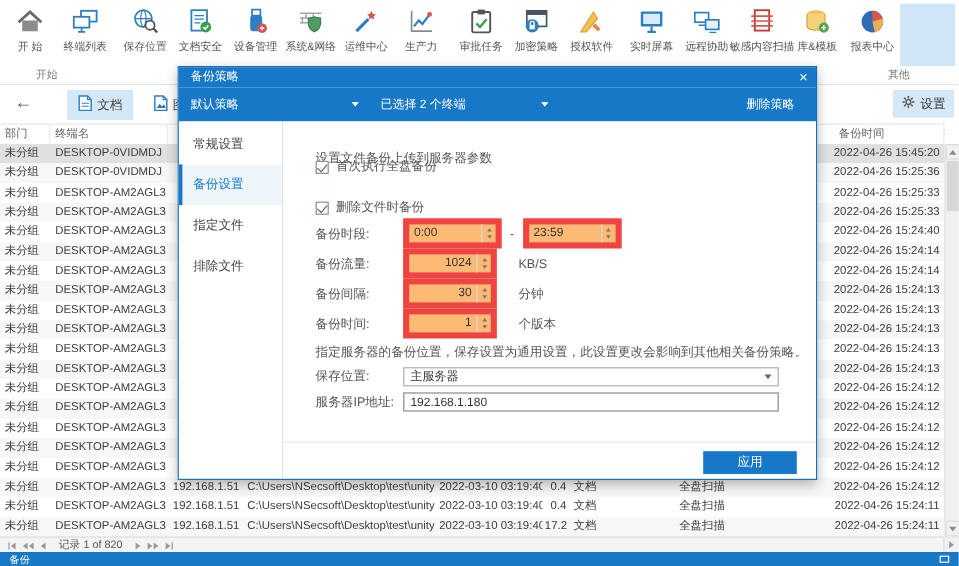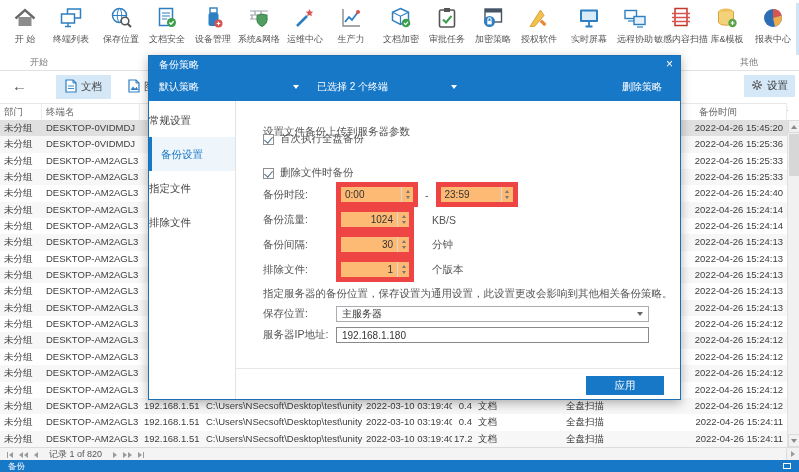--- a/index.html
+++ b/index.html
@@ -72,21 +72,21 @@
   .mclose{position:absolute;right:7px;top:0;color:#fff;font-size:12px;line-height:16px;cursor:pointer;}
   .mclose::before{content:"\00D7";}
   .mddbar{height:28px;background:#1878c8;display:flex;align-items:center;position:relative;}
   .mdd{display:flex;justify-content:space-between;align-items:center;width:140px;color:#fff;font-size:10px;cursor:pointer;}
   .mdd .tri.dw{border-left:3.5px solid transparent;border-right:3.5px solid transparent;border-top:4.5px solid #fff;}
   .mdd1{margin-left:10px;}
   .mdd2{margin-left:18px;}
   .mdelete{position:absolute;right:18px;color:#fff;font-size:10px;cursor:pointer;}
   .mbody{position:absolute;top:45px;left:0;right:0;bottom:0;display:flex;}
   .msidebar{width:87px;border-right:1px solid #e3e3e3;box-sizing:border-box;padding-top:2px;}
-  .snav{height:34px;line-height:34px;font-size:10.5px;color:#444;cursor:pointer;}
+  .snav{height:34px;line-height:34px;padding-left:12px;font-size:10.5px;color:#444;cursor:pointer;}
   .snav.sel{color:#1878c8;background:#eef5fb;border-left:3px solid #1878c8;padding-left:9px;}
   .mcontent{flex:1;position:relative;font-size:10.5px;color:#555;}
   .crow{position:absolute;left:27px;display:flex;align-items:center;white-space:nowrap;}
   .flabel{display:inline-block;width:73px;color:#555;}
   .cb{width:11px;height:11px;border:1px solid #8f8f8f;background:#fff;position:relative;margin-right:6px;box-sizing:border-box;flex:none;cursor:pointer;}
   .cb.checked::after{content:"";position:absolute;left:2px;top:0px;width:4px;height:7px;
                      border:solid #4a6b8a;border-width:0 1.6px 1.6px 0;transform:rotate(40deg);}
   .spinbox{display:inline-flex;border:5px solid #ef4444;height:15px;background:#fdba74;box-sizing:content-box;}
   .spinval{flex:1;padding:0 4px;font-size:10px;line-height:15px;color:#333;overflow:hidden;}
   .spinbox.num .spinval{text-align:right;}
@@ -189,31 +189,20 @@
             <path d="M6 16l4-5 3 3 6-8" fill="none" stroke="#2e7fc1" stroke-width="1.8"></path>
             <circle cx="19" cy="6" r="2" fill="#d9534f"></circle>
           </svg>
         </span>
         <span class="rlabel">生产力</span>
       </div>
       <div class="rsep"></div>
       <div class="ritem">
         <span class="ricon">
           <svg width="24" height="24" viewBox="0 0 24 24">
-            <path d="M11.5 2.5l8 3.8v8l-8 4-8-4v-8z" fill="#fff" stroke="#2e7fc1" stroke-width="1.5"></path>
-            <path d="M3.5 6.3l8 3.9 8-3.9M11.5 10.2v8" fill="none" stroke="#2e7fc1" stroke-width="1.2"></path>
-            <circle cx="17" cy="17" r="4.3" fill="#3a9e4c"></circle>
-            <path d="M15 17l1.6 1.6 2.4-2.8" fill="none" stroke="#fff" stroke-width="1.3"></path>
-          </svg>
-        </span>
-        <span class="rlabel">文档加密</span>
-      </div>
-      <div class="ritem">
-        <span class="ricon">
-          <svg width="24" height="24" viewBox="0 0 24 24">
             <rect x="4.5" y="4" width="15" height="17" rx="1.5" fill="#fff" stroke="#555" stroke-width="1.6"></rect>
             <rect x="9" y="2" width="6" height="4" fill="#555"></rect>
             <path d="M8 13.5l3 3 5.5-6.5" fill="none" stroke="#3a9e4c" stroke-width="2"></path>
           </svg>
         </span>
         <span class="rlabel">审批任务</span>
       </div>
       <div class="ritem">
         <span class="ricon">
           <svg width="24" height="24" viewBox="0 0 24 24">
@@ -680,21 +669,21 @@
         <span class="spinbox num w68">
           <span class="spinval">30</span>
           <span class="spin">
               <i class="tri u"></i>
               <i class="tri d"></i>
             </span>
         </span>
         <span class="unit">分钟</span>
       </div>
       <div class="crow" style="top:156px">
-        <span class="flabel">排除文件:</span>
+        <span class="flabel">备份时间:</span>
         <span class="spinbox num w68">
           <span class="spinval">1</span>
           <span class="spin">
               <i class="tri u"></i>
               <i class="tri d"></i>
             </span>
         </span>
         <span class="unit">个版本</span>
       </div>
       <div class="mnote">指定服务器的备份位置，保存设置为通用设置，此设置更改会影响到其他相关备份策略。</div>

